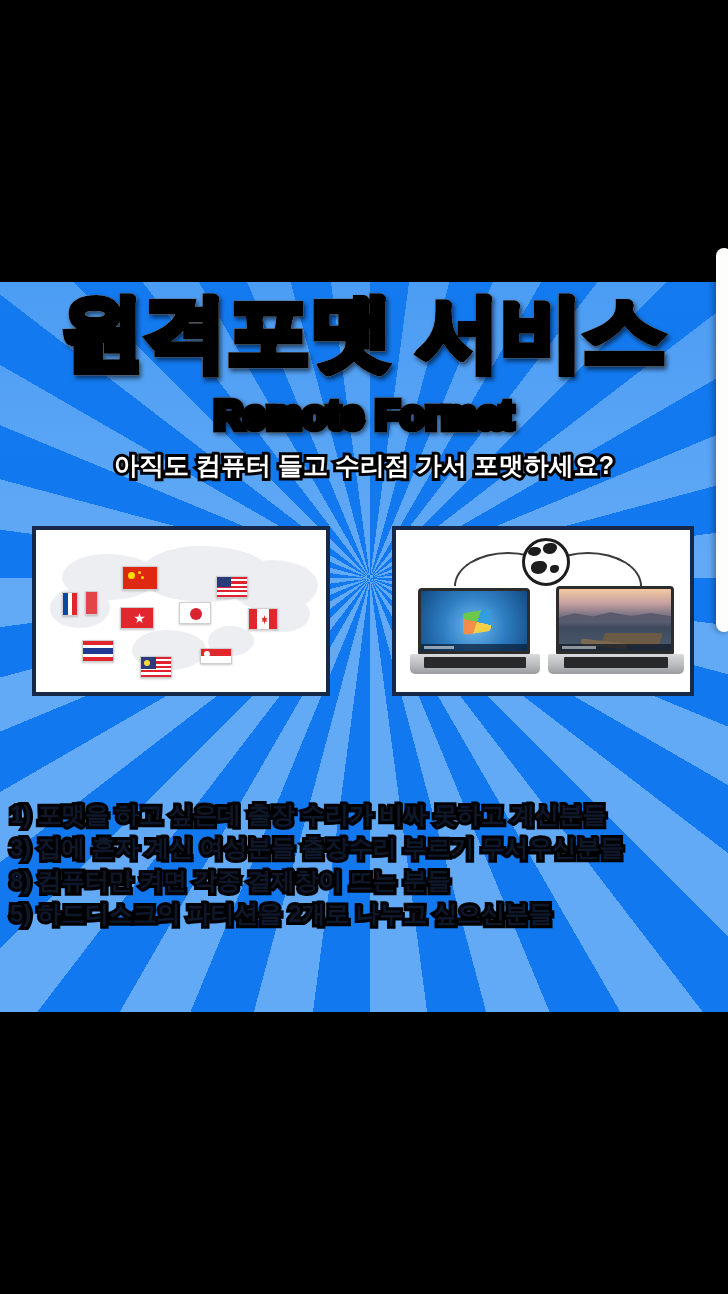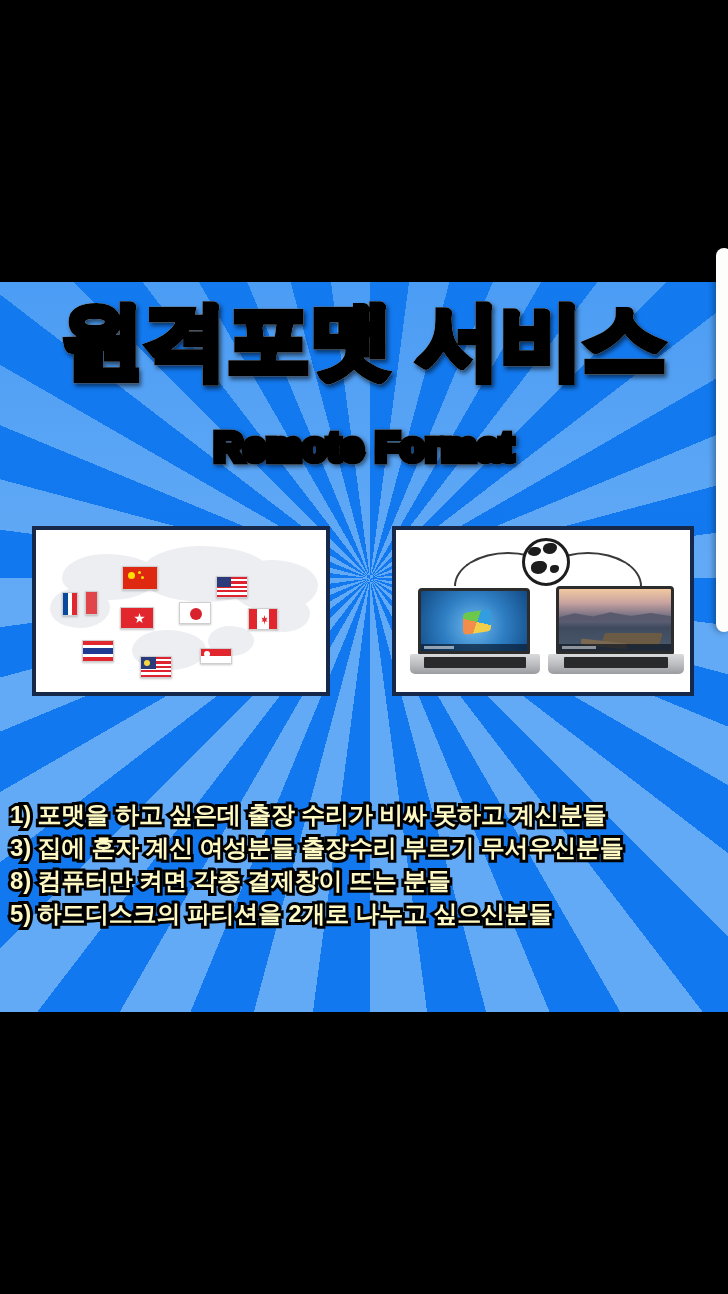--- a/index.html
+++ b/index.html
@@ -70,21 +70,21 @@
 
   .poster-content {
     position: absolute;
     inset: 0;
     z-index: 10;
   }
 
   
   #title-main {
     position: absolute;
-    top: 10px;
+    top: 2px;
     left: 0;
     width: 728px;
     text-align: center;
     font-size: 82px;
     line-height: 96px;
     font-weight: 800;
     letter-spacing: 1px;
     color: #ffffff;
     background: linear-gradient(to bottom, #ffffff 0%, #ffffff 44%, #d8d8d8 58%, #f6f6f6 78%, #ffffff 100%);
     -webkit-background-clip: text;
@@ -108,21 +108,20 @@
     font-weight: 800;
     letter-spacing: 0.5px;
     background: linear-gradient(to bottom, #efefef 0%, #bdbdbd 42%, #8e8e8e 58%, #d9d9d9 100%);
     -webkit-background-clip: text;
     background-clip: text;
     -webkit-text-fill-color: transparent;
     paint-order: stroke fill;
     -webkit-text-stroke: 7px #000000;
     filter: drop-shadow(2px 2px 2px rgba(0,0,0,0.5));
     white-space: nowrap;
-    margin-top: 32px;
   }
 
   
   #tagline {
     position: absolute;
     top: 166px;
     left: 0;
     width: 728px;
     text-align: center;
     font-size: 25px;
@@ -234,21 +233,21 @@
   #reasons {
     position: absolute;
     top: 516px;
     left: 10px;
     width: 712px;
   }
   .reason {
     font-size: 24px;
     line-height: 33px;
     font-weight: 800;
-    color: #fef9c3;
+    color: #0f172a;
     paint-order: stroke fill;
     -webkit-text-stroke: 6px #000000;
     white-space: nowrap;
     letter-spacing: -0.2px;
   }
 
   
   #edge-card {
     position: absolute;
     right: -4px;
@@ -270,20 +269,21 @@
 
     <div id="rays"></div>
     <div id="rays-overlay"></div>
 
     <div class="poster-content">
 
       <div id="title-main">원격포맷 서비스</div>
 
       <div id="title-en">Remote Format</div>
 
+      <div id="tagline">아직도 컴퓨터 들고 수리점 가서 포맷하세요?</div>
 
       <div id="panels">
 
         <div class="panel" id="panel-map">
           <div class="map-bg">
             <div class="map-blob" style="left:26px;  top:24px;  width:96px;  height:46px;"></div>
             <div class="map-blob" style="left:104px; top:16px;  width:130px; height:56px;"></div>
             <div class="map-blob" style="left:196px; top:30px;  width:86px;  height:52px;"></div>
             <div class="map-blob" style="left:14px;  top:58px;  width:60px;  height:40px;"></div>
             <div class="map-blob" style="left:96px;  top:100px; width:74px;  height:40px;"></div>

